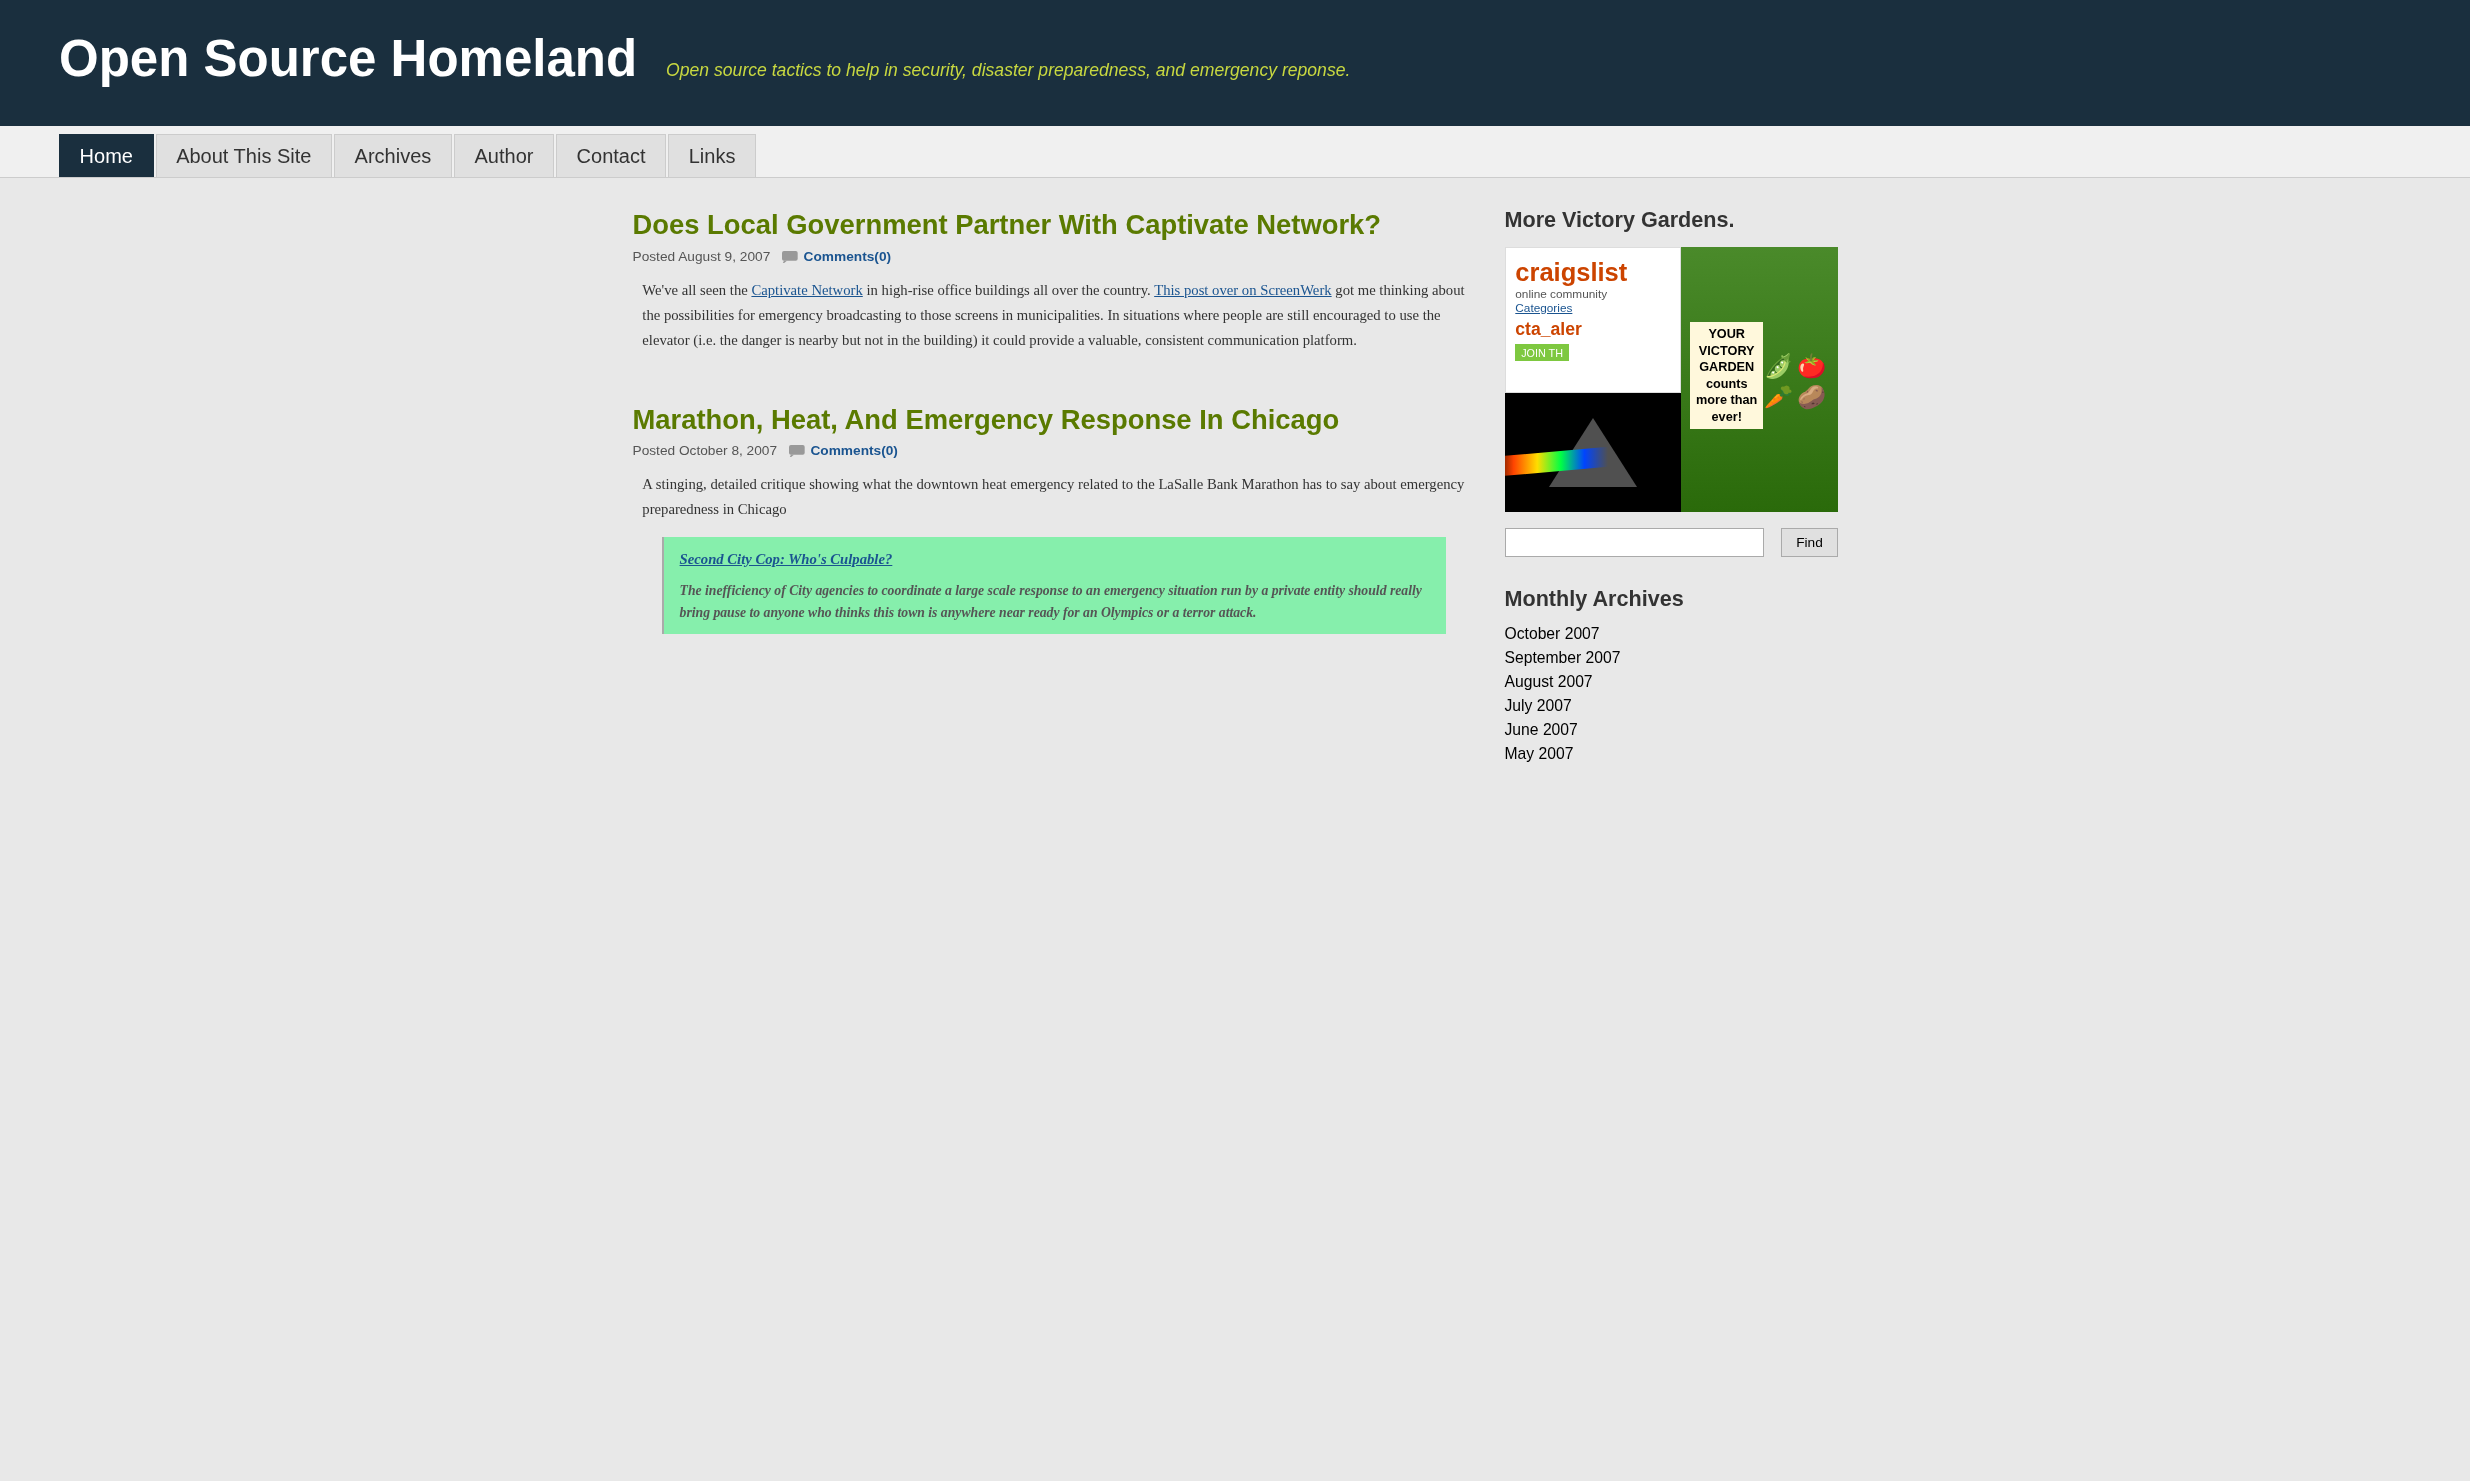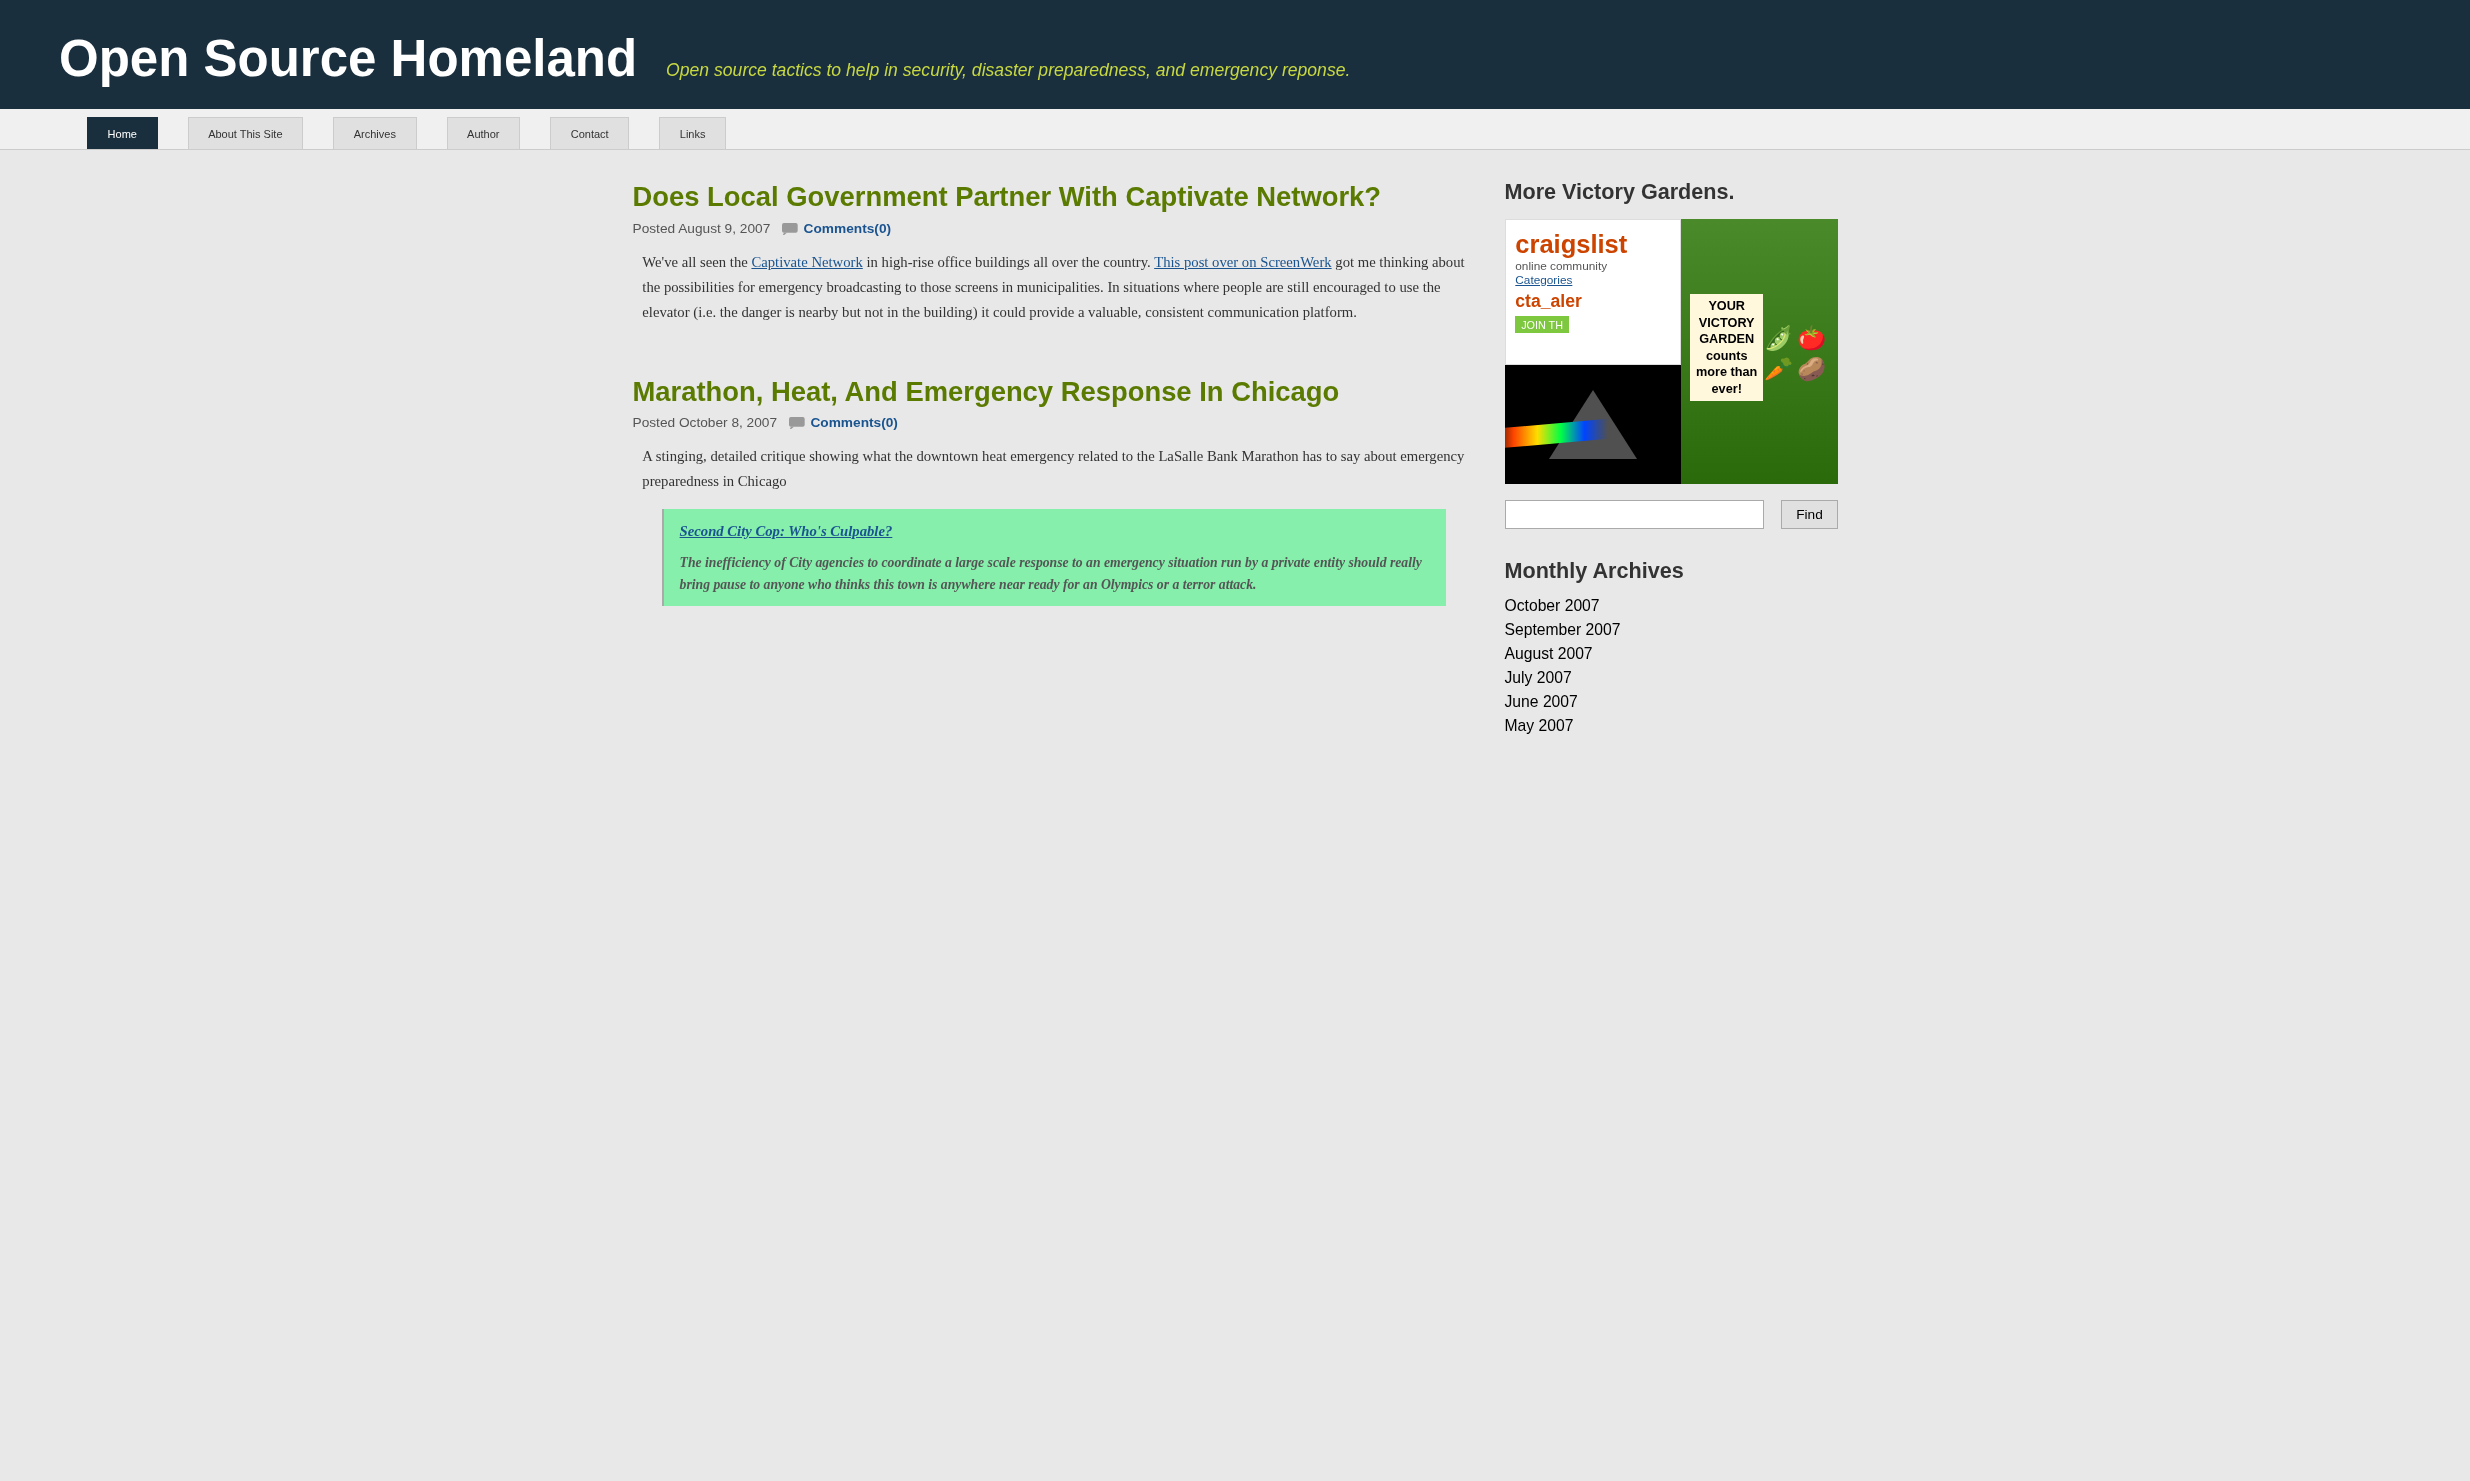--- a/index.html
+++ b/index.html
@@ -1,21 +1,21 @@
 <!DOCTYPE html>
 <html><head>
   <meta charset="utf-8">
   <style>
     * { margin: 0; padding: 0; box-sizing: border-box; }
     body { font-family: Georgia, 'Times New Roman', serif; background: #e8e8e8; color: #333; }
 
     
     #site-header {
       background: #1a2f3e;
-      padding: 29px 59px 21px 59px;
+      padding: 29px 59px 38px 59px;
       display: flex;
       align-items: baseline;
       gap: 29px;
     }
     #site-title {
       color: #ffffff;
       font-size: 51px;
       font-weight: bold;
       font-family: Arial, sans-serif;
       white-space: nowrap;
@@ -30,31 +30,30 @@
     
     #site-nav {
       background: #f0f0f0;
       border-bottom: 1px solid #ccc;
       padding: 0 59px;
       display: flex;
       gap: 0;
     }
     .nav-item {
       padding: 9.8px 19.6px;
-      font-size: 11px;
+      font-size: 20px;
       font-family: Arial, sans-serif;
       cursor: pointer;
       text-decoration: none;
       color: #333;
       border: 1px solid #ccc;
       border-bottom: none;
       background: #e0e0e0;
       margin-right: 2px;
       margin-top: 7.8px;
-      margin-left: 28px;
     }
     .nav-item.active {
       background: #1a2f3e;
       color: #ffffff;
       border-color: #1a2f3e;
     }
 
     
     #content-wrapper {
       max-width: 1323px;

